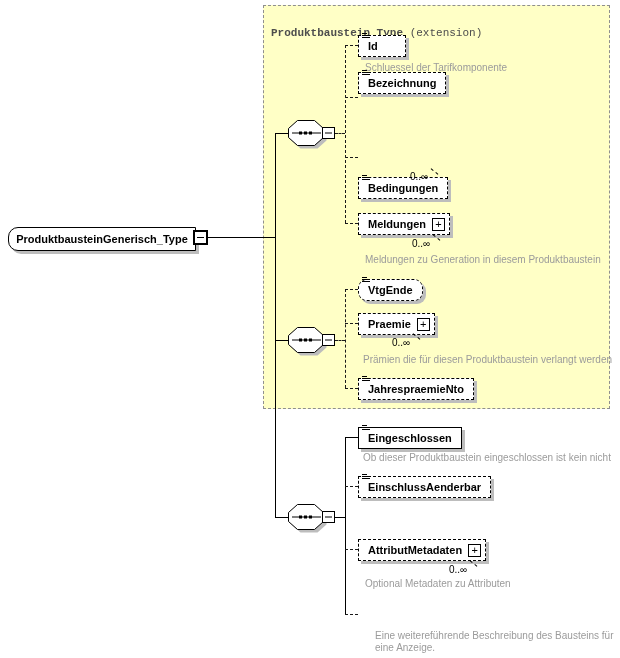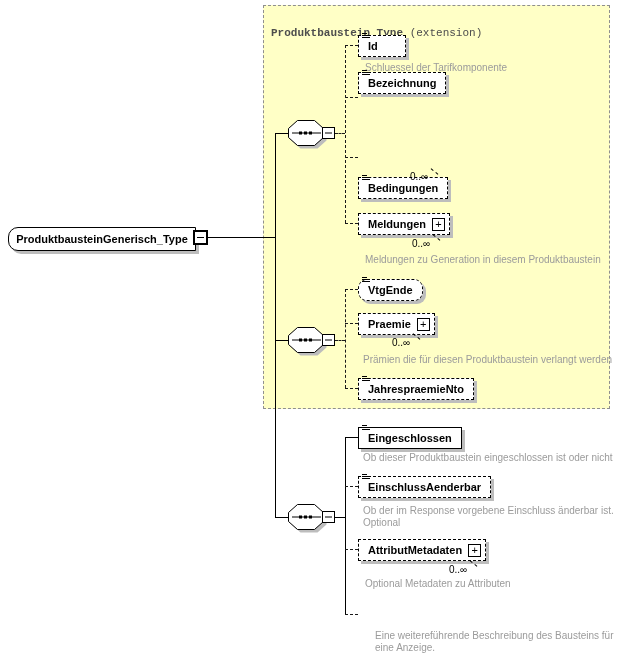--- a/index.html
+++ b/index.html
@@ -193,31 +193,30 @@
   </div>
 
   <div class="el-node" style="top:378px;">
     <span class="ann-icon"><svg width="10" height="8">
           <line x1="1" y1="1.5" x2="6" y2="1.5" stroke="#000"></line>
           <line x1="1" y1="3.5" x2="9" y2="3.5" stroke="#000"></line>
           <line x1="1" y1="5.5" x2="9" y2="5.5" stroke="#000"></line>
         </svg></span>
     <span>JahrespraemieNto</span>
   </div>
-  <div class="annotation nowrap" style="left:363px;top:452px;">Ob dieser Produktbaustein eingeschlossen ist oder nicht</div>
+  <div class="annotation nowrap" style="left:363px;top:452px;">Ob dieser Produktbaustein eingeschlossen ist kein nicht</div>
 
   <div class="el-node" style="top:476px;">
     <span class="ann-icon"><svg width="10" height="8">
           <line x1="1" y1="1.5" x2="6" y2="1.5" stroke="#000"></line>
           <line x1="1" y1="3.5" x2="9" y2="3.5" stroke="#000"></line>
           <line x1="1" y1="5.5" x2="9" y2="5.5" stroke="#000"></line>
         </svg></span>
     <span>EinschlussAenderbar</span>
   </div>
-  <div class="annotation" style="left:363px;top:505px;width:252px;">Ob der im Response vorgebene Einschluss änderbar ist. Optional</div>
 
   <div class="el-node" style="top:539px;">
     <span>AttributMetadaten</span>
     <span class="plus-box">+</span>
   </div>
   <div class="tail" style="left:469px;top:563px;"></div>
   <div class="card" style="left:449px;top:564px;">0..∞</div>
   <div class="annotation nowrap" style="left:365px;top:578px;">Optional Metadaten zu Attributen</div>
 
   <div class="annotation" style="left:363px;top:630px;width:252px;margin-left:12px;">Eine weitereführende Beschreibung des Bausteins für eine Anzeige.</div>

